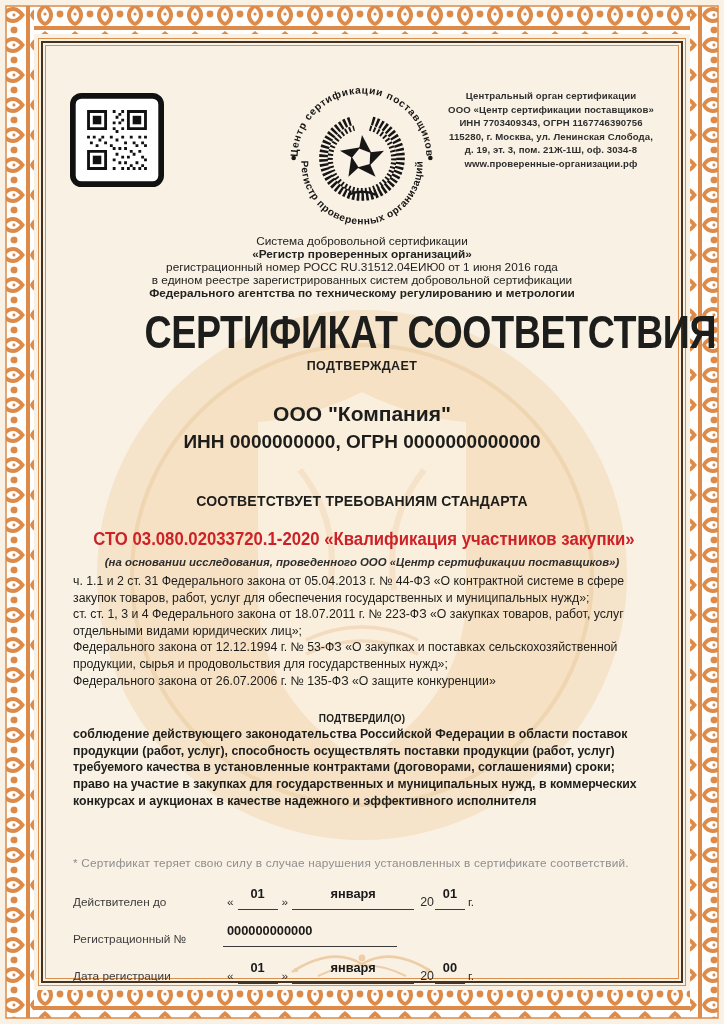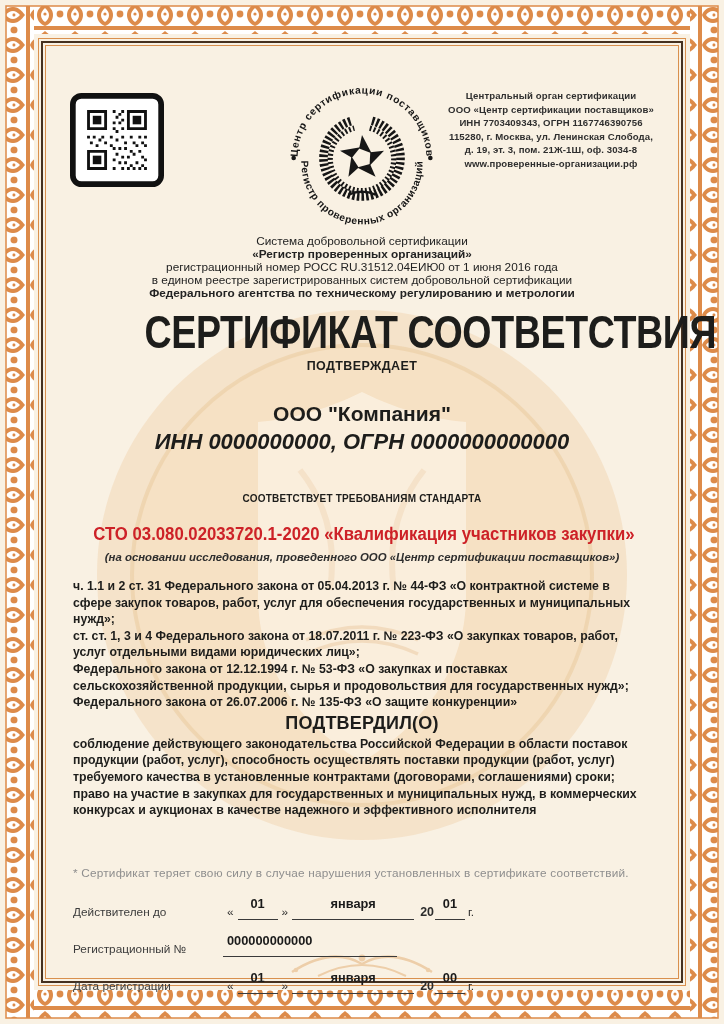--- a/index.html
+++ b/index.html
@@ -27,45 +27,45 @@
   .sys-line{font-size:11.8px;line-height:13px;color:#232323;}
   .sys-bold{font-weight:bold;}
   .title-wrap{margin-top:8px;white-space:nowrap;}
   .title{
     display:inline-block;font-size:47px;line-height:48px;font-weight:bold;
     transform:scaleX(0.8);transform-origin:center;letter-spacing:-0.5px;color:#1d1d1b;
   }
   .confirms{font-size:12.5px;font-weight:bold;letter-spacing:0.4px;margin-top:3px;}
   .company{margin-top:27px;}
   .company-name{font-size:21px;line-height:28px;font-weight:bold;}
-  .company-ids{font-size:22px;line-height:28px;font-weight:bold;font-style:italic;}
-  .std-heading{margin-top:37px;font-size:10px;font-weight:bold;letter-spacing:0.2px;}
+  .company-ids{font-size:19px;line-height:28px;font-weight:bold;}
+  .std-heading{margin-top:37px;font-size:14px;font-weight:bold;letter-spacing:0.2px;}
   .std-code-wrap{margin-top:20px;white-space:nowrap;}
   .std-code{
     display:inline-block;font-size:18px;font-weight:bold;color:#cd2127;
     transform:scaleX(0.93);transform-origin:center;
   }
   .std-basis{margin-top:6px;font-size:11.4px;font-style:italic;font-weight:bold;color:#2e2e2e;}
-  .laws{margin-top:15px;text-align:left;font-size:12.3px;font-weight:bold;line-height:16.6px;color:#1d1d1b;}
-  .confirmed-heading{margin-top:2px;font-size:18px;font-weight:bold;letter-spacing:0.2px;}
+  .laws{margin-top:5px;text-align:left;font-size:12.3px;font-weight:normal;line-height:16.6px;color:#1d1d1b;}
+  .confirmed-heading{margin-top:24px;font-size:10px;font-weight:bold;letter-spacing:0.2px;}
   .confirmed{margin-top:2px;text-align:left;font-size:12.3px;font-weight:bold;line-height:16.6px;color:#1d1d1b;}
   .note{margin-top:47px;text-align:left;font-size:11.8px;color:#8e8e8e;letter-spacing:0.2px;}
   .fields{margin-top:16px;text-align:left;}
   .field-row{display:flex;align-items:flex-end;margin-bottom:13px;font-size:11.8px;color:#3c3c3c;}
   .field-label{width:150px;flex:0 0 150px;padding-bottom:1px;}
   .val{
     font-weight:bold;font-size:12.8px;color:#1a1a1a;text-align:center;
     border-bottom:1.5px solid #3a3a3a;padding:0 2px 8px 2px;
   }
   .val-day{width:36px;}
   .val-month{width:118px;}
   .val-year{width:26px;}
   .val-reg{width:168px;text-align:left;padding-left:4px;}
   .q{padding:0 4px 1px 4px;color:#2c2c2c;}
-  .yp{padding:0 1px 1px 6px;color:#2c2c2c;font-size:12.4px;font-weight:bold;}
+  .yp{padding:0 1px 1px 6px;color:#2c2c2c;font-size:12.4px;}
   .ys{padding:0 0 1px 3px;color:#2c2c2c;}
 </style>
 </head>
 <body>
 
 <div class="page">
 
   <svg class="border-svg" width="724" height="1024" viewBox="0 0 724 1024">
     <defs>
       <pattern id="dmkH" width="30" height="28" patternUnits="userSpaceOnUse">

